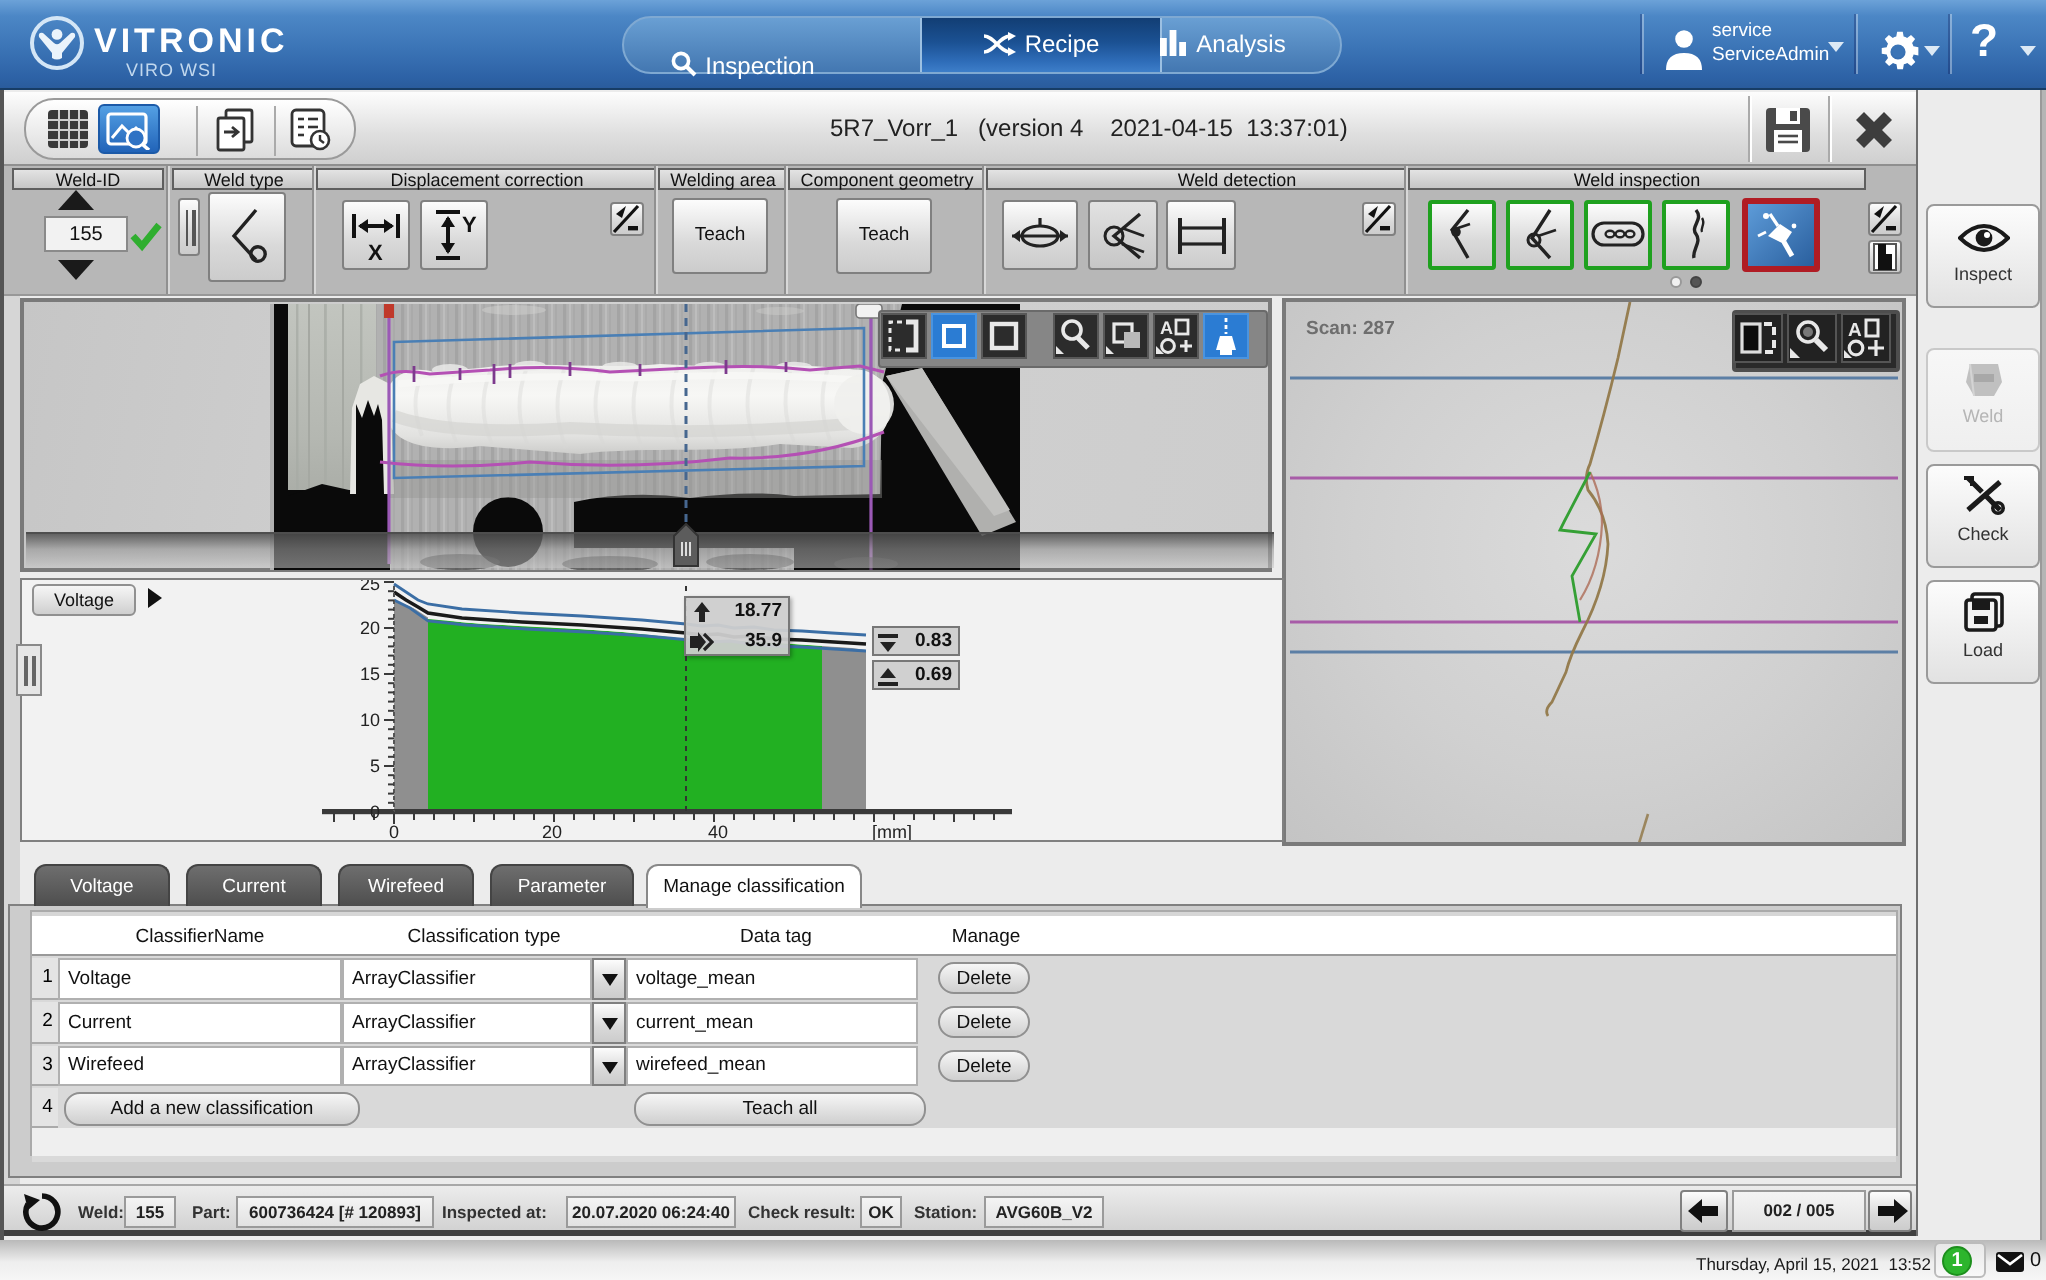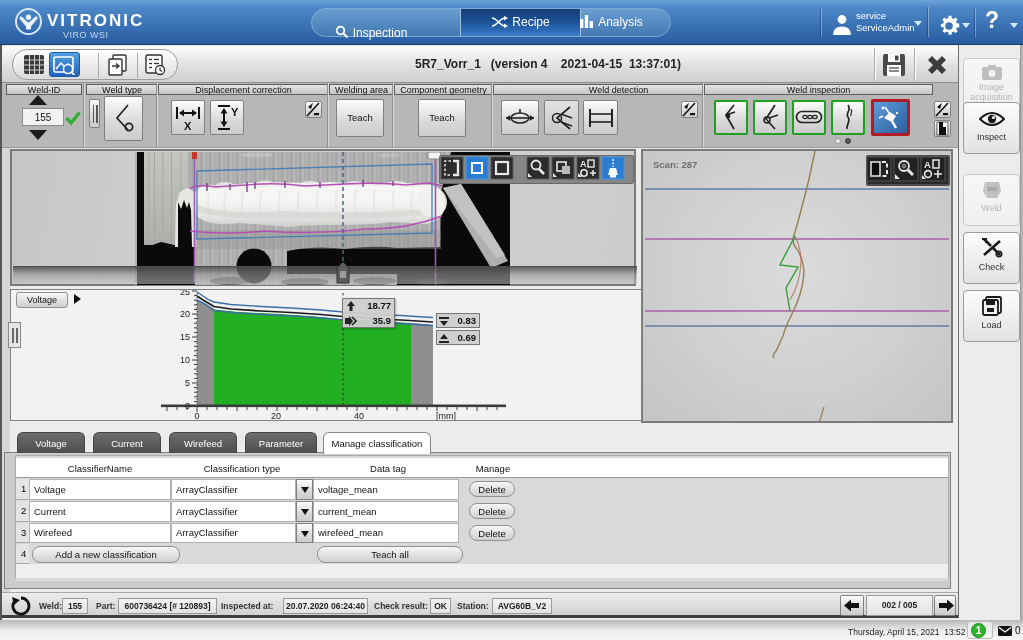--- a/index.html
+++ b/index.html
@@ -22,21 +22,21 @@
 #gear{position:absolute;left:936px;top:13px;}
 #qm{position:absolute;left:985px;top:7px;color:#fff;font-size:23px;font-weight:bold;}
 .dna{position:absolute;width:0;height:0;border-left:4px solid transparent;border-right:4px solid transparent;border-top:5px solid #dce9f5;}
 
 #titlebar{position:absolute;left:2px;top:46px;width:956px;height:37px;
 background:linear-gradient(#fdfdfd,#dedede 60%,#cfcfcf);border-bottom:1px solid #8f8f8f;}
 #pill{position:absolute;left:10px;top:3px;width:166px;height:31px;border:1px solid #9a9a9a;border-radius:15px;
 background:linear-gradient(#ffffff,#dcdcdc);}
 #bluetile{position:absolute;left:36px;top:2px;width:31px;height:25px;border-radius:3px;
 background:linear-gradient(#54a0e4,#2163b8);border:1px solid #1c5aa8;}
-#ttl{position:absolute;left:413px;top:11px;font-size:12px;font-weight:bold;color:#222;}
+#ttl{position:absolute;left:413px;top:11px;font-size:12px;font-weight:normal;color:#222;}
 .tsep{position:absolute;top:2px;width:1px;height:33px;background:#aaa;box-shadow:1px 0 0 #fff;}
 
 #tb2{position:absolute;left:2px;top:83px;width:956px;height:65px;background:#b7b7b7;border-bottom:1px solid #989898;}
 .shead{position:absolute;top:1px;height:11px;background:linear-gradient(#e3e3e3,#c6c6c6);border:1px solid #5f5f5f;
 font-size:9px;color:#111;text-align:center;line-height:10px;}
 .vdiv{position:absolute;top:0;width:1px;height:64px;background:#d8d8d8;box-shadow:-1px 0 0 #909090;}
 .btn3d{position:absolute;background:linear-gradient(#fcfcfc,#d9d9d9 60%,#cccccc);border:1px solid #808080;border-radius:2px;}
 .teach{font-size:9.5px;color:#111;text-align:center;}
 
 #imgpanel{position:absolute;left:10px;top:149px;width:626px;height:137px;border:2px solid #7a7a7a;
@@ -728,28 +728,20 @@
  <div class="abs" style="left:967px;top:1px;width:26px;height:18px;border:1px solid #bbb;border-radius:3px;background:linear-gradient(#e8e8e8,#f8f8f8);"></div>
  <div class="abs" style="left:971px;top:3px;width:15px;height:15px;border-radius:50%;background:#2db52d;border:1px solid #1d8f1d;color:#fff;font-size:10px;font-weight:bold;text-align:center;line-height:14px;">1</div>
  <svg width="14" height="10" viewBox="0 0 14 10" style="position:absolute;left:998px;top:6px">
       <rect x="0" y="0" width="14" height="10" rx="1.5" fill="#111"></rect>
       <path d="M1,1.5 L7,6 L13,1.5" fill="none" stroke="#fff" stroke-width="1.3"></path>
     </svg>
  <div class="abs" style="left:1015px;top:5px;font-size:10px;color:#111;">0</div>
 </div>
 
 <div id="sidebar">
- <div class="sbtn dis" style="top:13px;">
-  <svg width="20" height="15" viewBox="0 0 20 15" style="margin-top:6px">
-        <rect x="0" y="2" width="20" height="13" rx="2" fill="#bdbdbd"></rect>
-        <rect x="6" y="0" width="8" height="4" rx="1" fill="#bdbdbd"></rect>
-        <circle cx="10" cy="8.5" r="3.4" fill="#f2f2f2"></circle>
-      </svg>
-  <div style="margin-top:0;line-height:10px;">Image<br>acquisition</div>
- </div>
  <div class="sbtn" style="top:57px;">
   <svg width="26" height="16" viewBox="0 0 26 16" style="margin-top:8px">
         <path d="M1,8 Q13,-4 25,8 Q13,20 1,8 Z" fill="none" stroke="#1a1a1a" stroke-width="2"></path>
         <circle cx="13" cy="8" r="4.2" fill="#1a1a1a"></circle>
         <circle cx="14.5" cy="6.5" r="1.5" fill="#fff"></circle>
       </svg>
   <div style="margin-top:3px;">Inspect</div>
  </div>
  <div class="sbtn dis" style="top:129px;">
   <svg width="22" height="18" viewBox="0 0 22 18" style="margin-top:6px">

